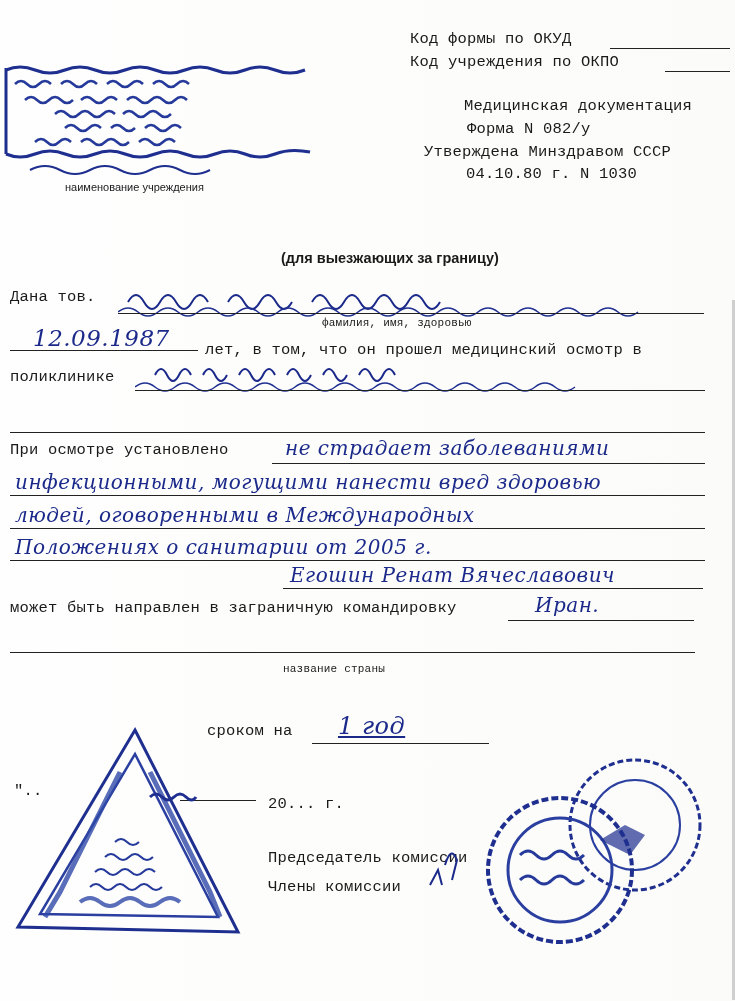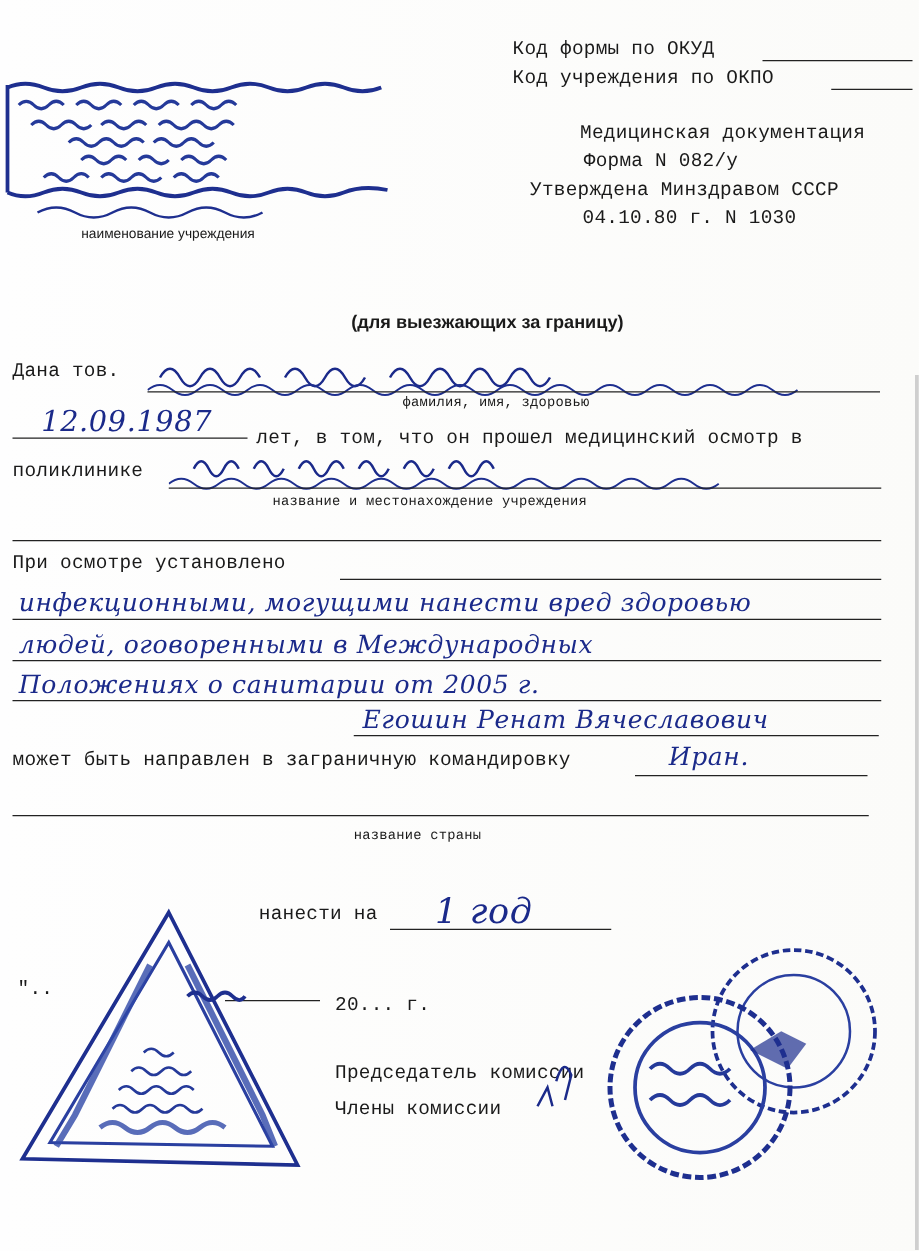--- a/index.html
+++ b/index.html
@@ -67,43 +67,43 @@
   <div class="hand" style="left:33px; top:325px; font-size:23px;">12.09.1987</div>
   <div class="line" style="left:10px; top:350px; width:188px;"></div>
   <div class="abs mono" style="left:205px; top:341px;">лет, в том, что он прошел медицинский осмотр в</div>
 
   <div class="abs mono" style="left:10px; top:368px;">поликлинике</div>
   <svg class="scribble" style="left:135px; top:355px;" width="480" height="40">
     <path d="M20 20 q6-12 12 0 t12 0 t12 0 m12 0 q6-12 12 0 t12 0 m12 0 q6-12 12 0 t12 0 t12 0 m12 0 q6-12 12 0 t12 0 m12 0 q6-12 12 0 t12 0 m12 0 q6-12 12 0 t12 0 t12 0" stroke="#1b2a8a" stroke-width="2" fill="none"></path>
     <path d="M0 32 q10-8 20 0 t20 0 t20 0 t20 0 t20 0 t20 0 t20 0 t20 0 t20 0 t20 0 t20 0 t20 0 t20 0 t20 0 t20 0 t20 0 t20 0 t20 0 t20 0 t20 0 t20 0 t20 0" stroke="#1e2f8f" stroke-width="1.5" fill="none"></path>
   </svg>
   <div class="line" style="left:135px; top:390px; width:570px;"></div>
-  <div class="abs mono caption" style="left:218px; top:396px;">название и местонахождение учреждения</div>
   <div class="line" style="left:10px; top:432px; width:695px;"></div>
 
   <div class="abs mono" style="left:10px; top:441px;">При осмотре установлено</div>
+  <div class="hand" style="left:285px; top:436px;">не страдает заболеваниями</div>
   <div class="line" style="left:272px; top:463px; width:433px;"></div>
   <div class="hand" style="left:15px; top:470px;">инфекционными, могущими нанести вред здоровью</div>
   <div class="line" style="left:10px; top:495px; width:695px;"></div>
   <div class="hand" style="left:15px; top:503px;">людей, оговоренными в Международных</div>
   <div class="line" style="left:10px; top:528px; width:695px;"></div>
   <div class="hand" style="left:15px; top:535px;">Положениях о санитарии от 2005 г.</div>
   <div class="line" style="left:10px; top:560px; width:695px;"></div>
 
   <div class="hand" style="left:290px; top:563px;">Егошин Ренат Вячеславович</div>
   <div class="line" style="left:283px; top:588px; width:420px;"></div>
 
   <div class="abs mono" style="left:10px; top:599px;">может быть направлен в заграничную командировку</div>
   <div class="hand" style="left:535px; top:593px;">Иран.</div>
   <div class="line" style="left:508px; top:620px; width:186px;"></div>
   <div class="line" style="left:10px; top:652px; width:685px;"></div>
   <div class="abs mono caption" style="left:283px; top:663px;">название страны</div>
 
-  <div class="abs mono" style="left:207px; top:722px;">нанести на</div>
-  <div class="hand" style="left:348px; top:712px; font-size:28px;">1 год</div>
+  <div class="abs mono" style="left:207px; top:722px;">сроком на</div>
+  <div class="hand" style="left:338px; top:712px; font-size:24px;text-decoration:underline;">1 год</div>
   <div class="line" style="left:312px; top:743px; width:177px;"></div>
 
   <div class="abs mono" style="left:14px; top:782px;">"..</div>
   <div class="line" style="left:180px; top:800px; width:76px;"></div>
   <div class="abs mono" style="left:268px; top:795px;">20... г.</div>
 
   <svg class="scribble" style="left:10px; top:722px;" width="235" height="220">
     <polygon points="125,8 228,210 8,205" fill="none" stroke="#1e2f8f" stroke-width="3"></polygon>
     <polygon points="125,32 208,195 30,192" fill="none" stroke="#2a3fa0" stroke-width="2.5"></polygon>
     <path d="M110 50 l-15 30 l-15 30 l-15 30 l-15 30 l-15 25" stroke="#3048a8" stroke-width="5" fill="none" opacity="0.8"></path>

